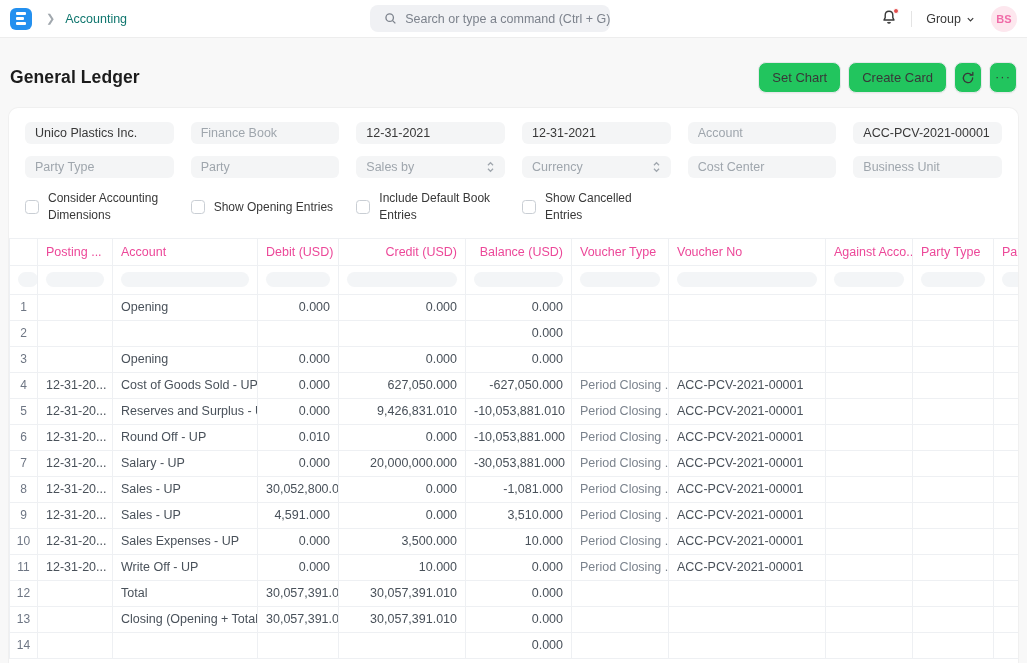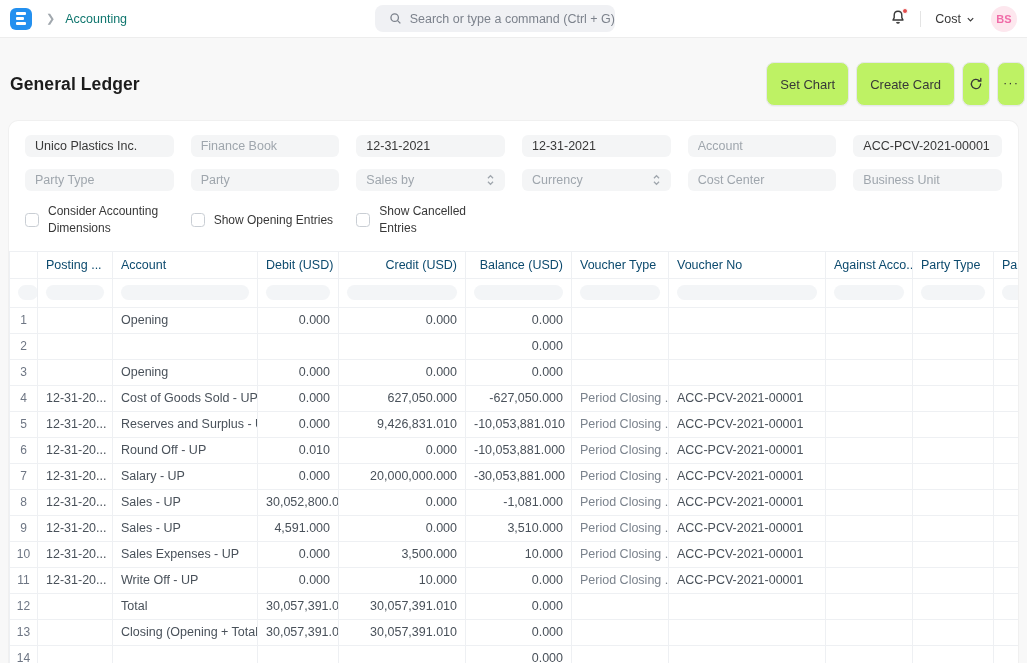--- a/index.html
+++ b/index.html
@@ -27,24 +27,24 @@
   .bell-dot { position:absolute; top:-1px; right:-2px; width:6px; height:6px; border-radius:50%;
     background:#e24c4c; border:1.5px solid #fff; }
   .nav-divider { width:1px; height:16px; background:#e4e4e4; margin:0 14px; }
   .help { display:flex; align-items:center; gap:5px; font-size:12.5px; cursor:pointer; }
   .help svg { margin-top:1px; }
   .avatar { width:26px; height:26px; border-radius:50%; background:#fde7ee; color:#f06ca8;
     font-size:11px; font-weight:700; display:flex; align-items:center; justify-content:center;
     margin-left:16px; cursor:pointer; letter-spacing:.2px; }
 
   
-  .page-head { display:flex; align-items:center; padding:24px 2px 14px 10px; }
+  .page-head { display:flex; align-items:center; padding:24px 10px 14px 10px; }
   .page-title { font-size:17.5px; font-weight:700; color:#1c1c1c; letter-spacing:.1px; }
   .head-actions { margin-left:auto; display:flex; align-items:center; gap:7px; }
-  .btn { height:44px; background:#bef264; border:1px solid #e6e8ea; border-radius:8px;
+  .btn { height:31px; background:#22c55e; border:1px solid #e6e8ea; border-radius:8px;
     font-size:13px; color:#383838; padding:0 13px; cursor:pointer;
     box-shadow:0 1px 1px rgba(0,0,0,.03); font-family:inherit; }
   .btn-round { width:28px; padding:0; display:flex; align-items:center; justify-content:center; }
   .ellipsis-glyph { font-size:13px; letter-spacing:1px; color:#383838; margin-top:-3px; }
 
   
   .card { margin:0 8px; width:1011px; background:#fff; border-radius:10px 10px 0 0;
     border:1px solid #f0f0f0; border-bottom:none; min-height:556px; overflow:hidden; }
 
   
@@ -59,21 +59,21 @@
   .cb-cell { display:flex; align-items:center; gap:9px; min-height:22px; }
   .cb-box { width:14px; height:14px; flex:0 0 auto; background:#fff;
     border:1px solid #c9ced4; border-radius:3.5px; cursor:pointer; }
   .cb-label { font-size:12px; color:#383838; line-height:1.45; }
 
   
   .table-wrap { width:1011px; overflow:hidden; }
   table { border-collapse:collapse; table-layout:fixed; width:1024px; background:#fff; }
   th, td { border:1px solid #eef0f3; font-weight:400; font-size:12.5px; color:#49515a;
     padding:0 8px; white-space:nowrap; overflow:hidden; }
-  thead th { height:27px; text-align:left; color:#0c4a6e; background:#fff; }
+  thead th { height:27px; text-align:left; color:#ec4899; background:#fff; }
   tr.filter-row td { height:29px; }
   tbody td { height:26px; }
   .al-r { text-align:right; }
   .al-c { text-align:center; }
   td.rownum { color:#6e7684; font-size:12px; text-align:center; padding:0 2px; }
   td.muted-cell { color:#7b838d; }
   .cell-pill { height:15px; background:#f3f5f7; border-radius:8px; width:100%; cursor:text; }
   .cell-pill.sm { width:20px; margin:0 auto; }
 </style>
 </head>
@@ -101,21 +101,21 @@
   <div class="nav-right">
     <div class="bell-wrap">
       <svg width="16" height="16" viewBox="0 0 16 16" fill="none" stroke="#383838" stroke-width="1.4">
         <path d="M8 2.2c-2.4 0-3.8 1.8-3.8 4v2.4L3 11h10l-1.2-2.4V6.2c0-2.2-1.4-4-3.8-4z" stroke-linejoin="round"></path>
         <path d="M6.6 13.2a1.6 1.6 0 0 0 2.8 0"></path>
       </svg>
       <span class="bell-dot" style="background: rgb(226, 76, 76);"></span>
     </div>
     <span class="nav-divider"></span>
     <div class="help">
-      <span>Cost</span>
+      <span>Group</span>
       <svg width="9" height="9" viewBox="0 0 10 10" fill="none" stroke="#383838" stroke-width="1.3">
         <path d="M2 3.5 5 6.5 8 3.5"></path>
       </svg>
     </div>
     <div class="avatar" style="background: rgb(253, 231, 238); color: rgb(240, 108, 168);">BS</div>
   </div>
 </div>
 
 <div class="page-head">
   <div class="page-title">General Ledger</div>
@@ -180,20 +180,24 @@
       <div class="f-input empty">
         <span class="grow">Business Unit</span>
       </div>
       <div class="cb-cell">
         <span class="cb-box"></span>
         <span class="cb-label">Consider Accounting Dimensions</span>
       </div>
       <div class="cb-cell">
         <span class="cb-box"></span>
         <span class="cb-label">Show Opening Entries</span>
+      </div>
+      <div class="cb-cell">
+        <span class="cb-box"></span>
+        <span class="cb-label">Include Default Book Entries</span>
       </div>
       <div class="cb-cell">
         <span class="cb-box"></span>
         <span class="cb-label">Show Cancelled Entries</span>
       </div>
     </div>
   <div class="table-wrap">
     <table>
       <colgroup>
           <col style="width: 28px;">

